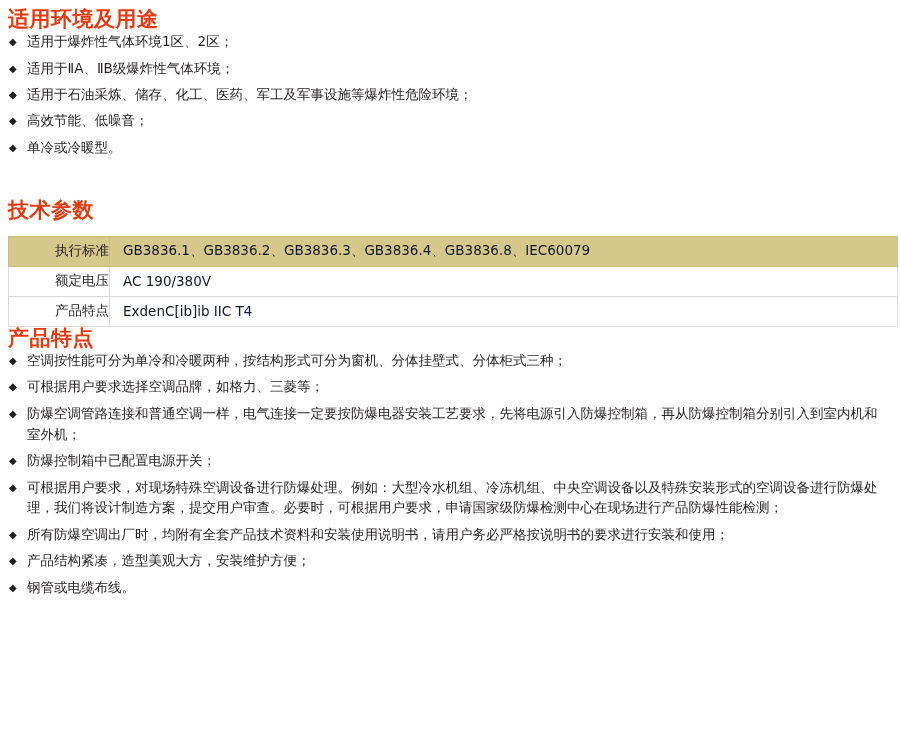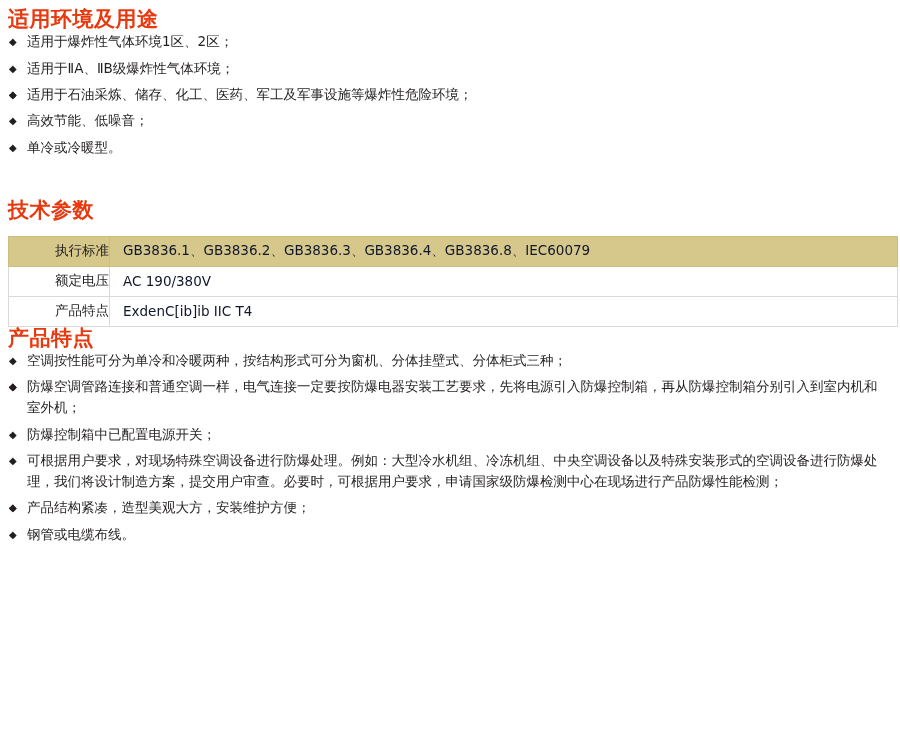--- a/index.html
+++ b/index.html
@@ -128,22 +128,22 @@
         <td class="val">ExdenC[ib]ib IIC T4</td>
       </tr>
     </tbody>
   </table>
 
   <div class="section-title s3-title">产品特点</div>
 
   <ul class="bullets list-features">
     <li><span class="dia">◆</span><span>空调按性能可分为单冷和冷暖两种，按结构形式可分为窗机、分体挂壁式、分体柜式三种；</span></li>
     <li><span class="dia">◆</span></li>
-    <li><span class="dia">◆</span></li>
+    <li><span class="dia">◆</span><span>可根据用户要求选择空调品牌，如格力、三菱等；</span></li>
     <li><span class="dia">◆</span><span>防爆空调管路连接和普通空调一样，电气连接一定要按防爆电器安装工艺要求，先将电源引入防爆控制箱，再从防爆控制箱分别引入到室内机和室外机；</span></li>
     <li><span class="dia">◆</span><span>防爆控制箱中已配置电源开关；</span></li>
     <li><span class="dia">◆</span><span>可根据用户要求，对现场特殊空调设备进行防爆处理。例如：大型冷水机组、冷冻机组、中央空调设备以及特殊安装形式的空调设备进行防爆处理，我们将设计制造方案，提交用户审查。必要时，可根据用户要求，申请国家级防爆检测中心在现场进行产品防爆性能检测；</span></li>
-    <li><span class="dia">◆</span></li>
+    <li><span class="dia">◆</span><span>所有防爆空调出厂时，均附有全套产品技术资料和安装使用说明书，请用户务必严格按说明书的要求进行安装和使用；</span></li>
     <li><span class="dia">◆</span><span>产品结构紧凑，造型美观大方，安装维护方便；</span></li>
     <li><span class="dia">◆</span><span>钢管或电缆布线。</span></li>
   </ul>
 
 </div>
 
 </body></html>

